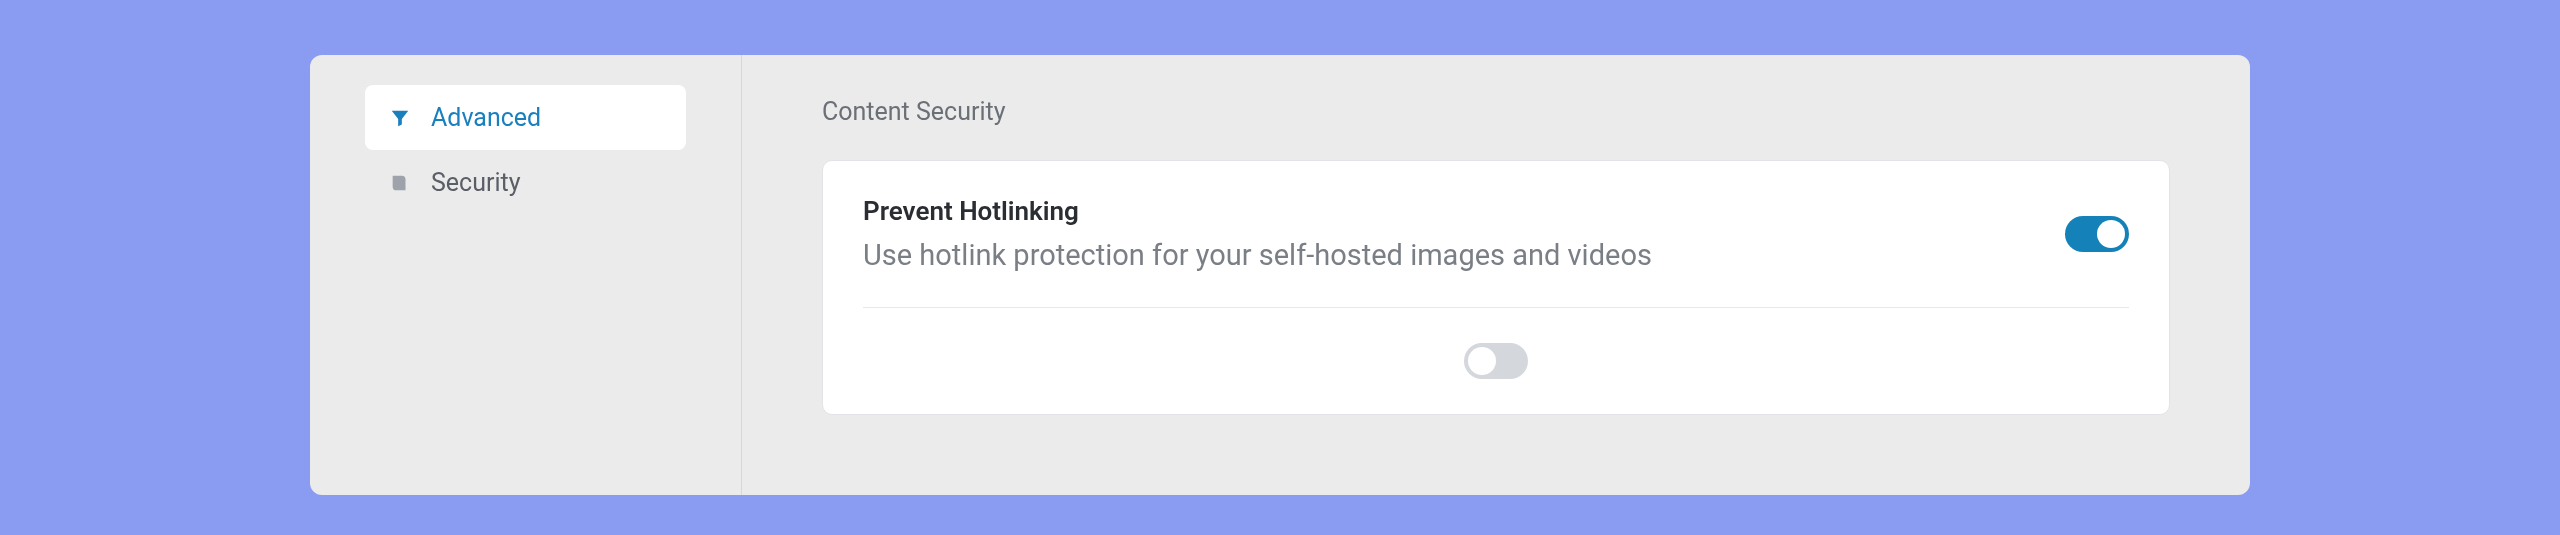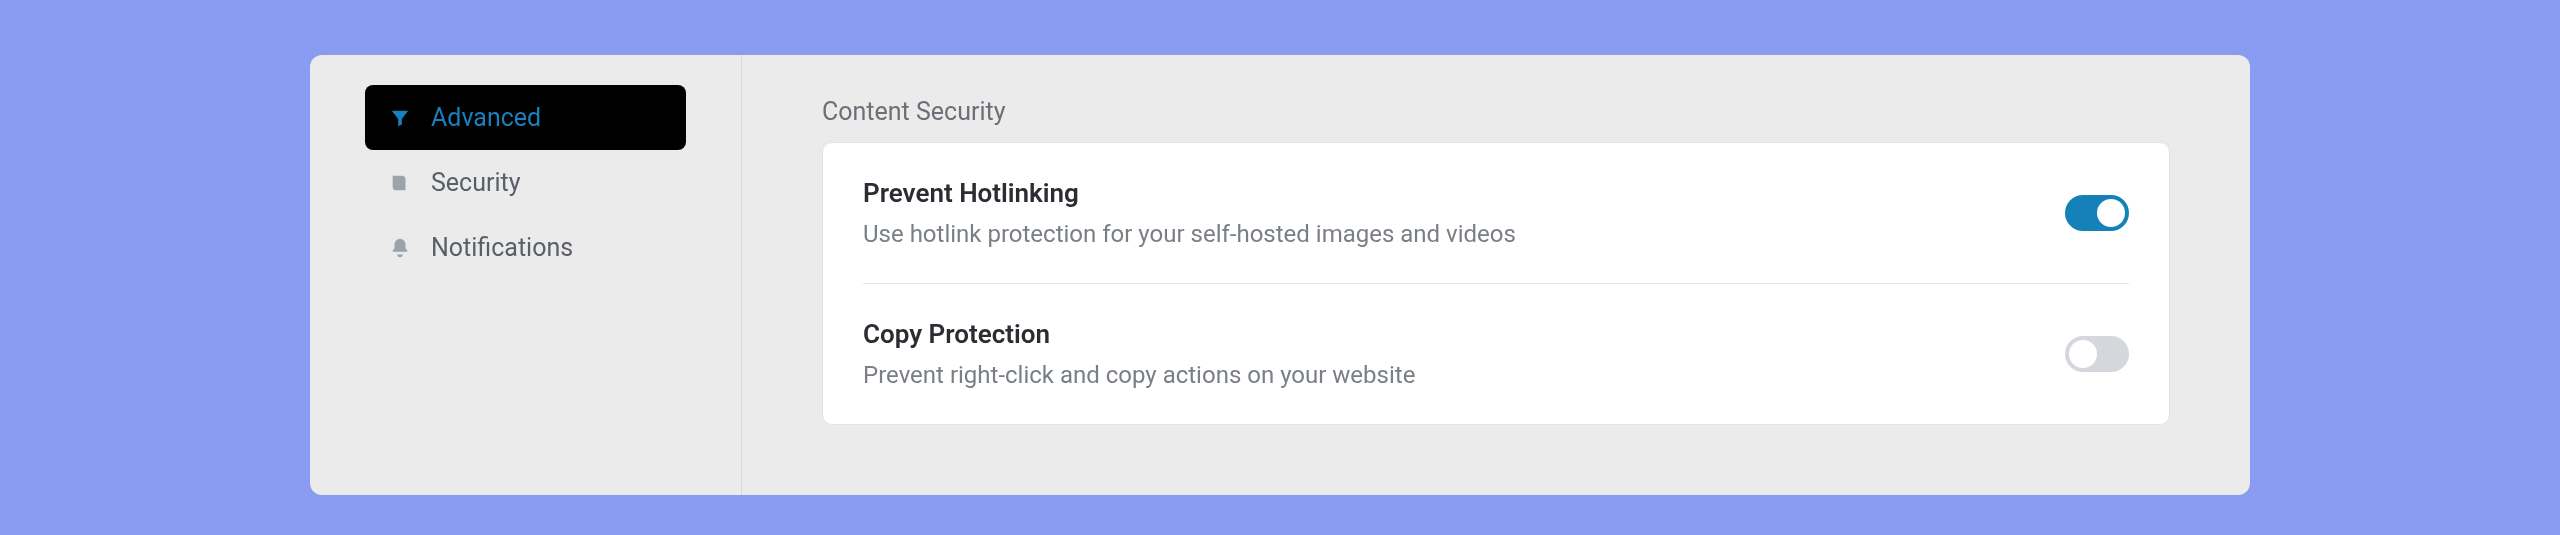--- a/index.html
+++ b/index.html
@@ -32,21 +32,21 @@
     .sidebar-item {
       display: flex;
       align-items: center;
       gap: 20px;
       padding: 18px 24px;
       border-radius: 8px;
       cursor: pointer;
       color: #5a5e66;
     }
     .sidebar-item.active {
-      background: #000000;
+      background: #ffffff;
       color: #1a7fbd;
     }
     .sidebar-item.active .sidebar-icon svg {
       fill: #1a7fbd;
     }
     .sidebar-icon {
       width: 22px;
       height: 22px;
       display: flex;
       align-items: center;
@@ -61,21 +61,21 @@
       font-weight: 400;
     }
     .main {
       flex: 1;
       padding: 42px 80px;
     }
     .section-title {
       color: #6b7077;
       font-size: 25px;
       font-weight: 400;
-      margin-bottom: 16px;
+      margin-bottom: 34px;
     }
     .settings-card {
       background: #ffffff;
       border: 1px solid #e1e3e6;
       border-radius: 10px;
       padding: 0 40px;
     }
     .setting-row {
       display: flex;
       align-items: center;
@@ -88,21 +88,21 @@
     .setting-text {
       flex: 1;
     }
     .setting-name {
       font-size: 26px;
       font-weight: 600;
       color: #2a2d32;
       margin-bottom: 12px;
     }
     .setting-desc {
-      font-size: 24px;
+      font-size: 29px;
       color: #7a7f86;
       font-weight: 400;
     }
     .toggle {
       width: 64px;
       height: 36px;
       border-radius: 18px;
       position: relative;
       cursor: pointer;
       flex-shrink: 0;
@@ -146,52 +146,40 @@
     <div class="sidebar-item">
       <span class="sidebar-icon">
         <svg viewBox="0 0 24 24" width="22" height="22">
             <path d="M4 4h10a4 4 0 0 1 4 4v12H8a4 4 0 0 1-4-4V4zm3 4h6v2H7V8zm0 4h6v2H7v-2z"></path>
           </svg>
       </span>
       <span class="sidebar-label">Security</span>
     </div>
 
 
-    <div class="sidebar-item">
-      <span class="sidebar-icon">
-        <svg viewBox="0 0 24 24" width="22" height="22">
-            <path d="M12 2a6 6 0 0 0-6 6v4l-2 3v1h16v-1l-2-3V8a6 6 0 0 0-6-6zm0 20a3 3 0 0 0 3-3H9a3 3 0 0 0 3 3z"></path>
-          </svg>
-      </span>
-      <span class="sidebar-label">Notifications</span>
-    </div>
 
 
   </div>
 
   <div class="main">
     <div class="section-title">Content Security</div>
 
     <div class="settings-card">
 
       <div class="setting-row">
         <div class="setting-text">
           <div class="setting-name">Prevent Hotlinking</div>
           <div class="setting-desc">Use hotlink protection for your self-hosted images and videos</div>
         </div>
         <div class="toggle on">
           <div class="toggle-knob"></div>
         </div>
       </div>
 
       <div class="setting-row">
-        <div class="setting-text">
-          <div class="setting-name">Copy Protection</div>
-          <div class="setting-desc">Prevent right-click and copy actions on your website</div>
-        </div>
         <div class="toggle off">
           <div class="toggle-knob"></div>
         </div>
       </div>
 
     </div>
   </div>
 </div>
 
 </body></html>

